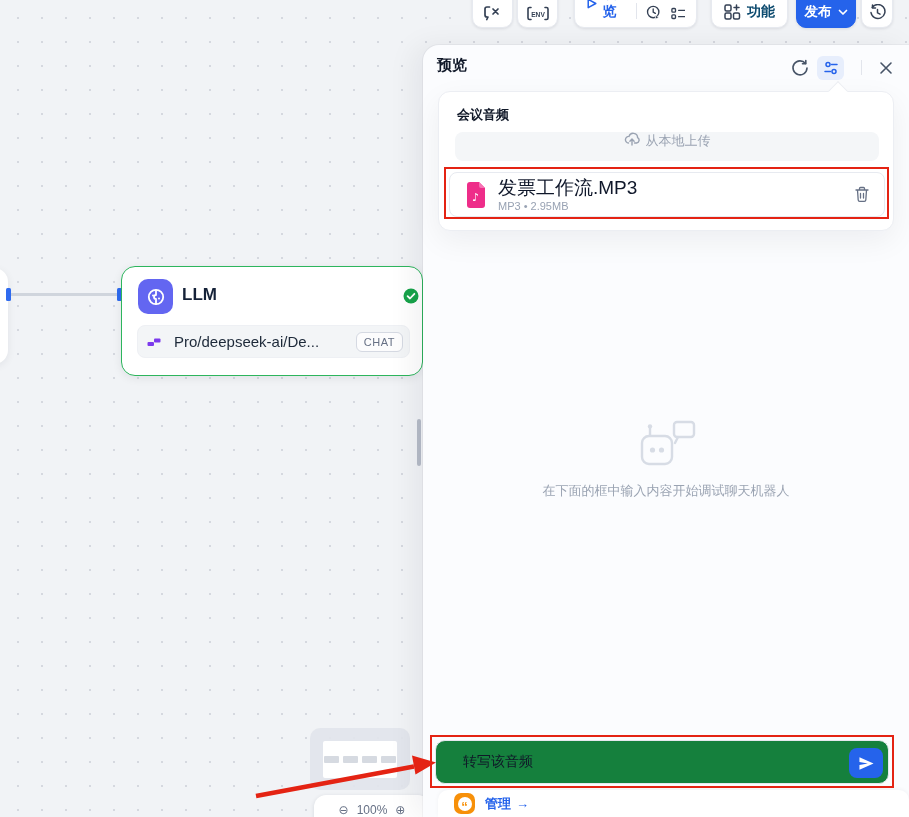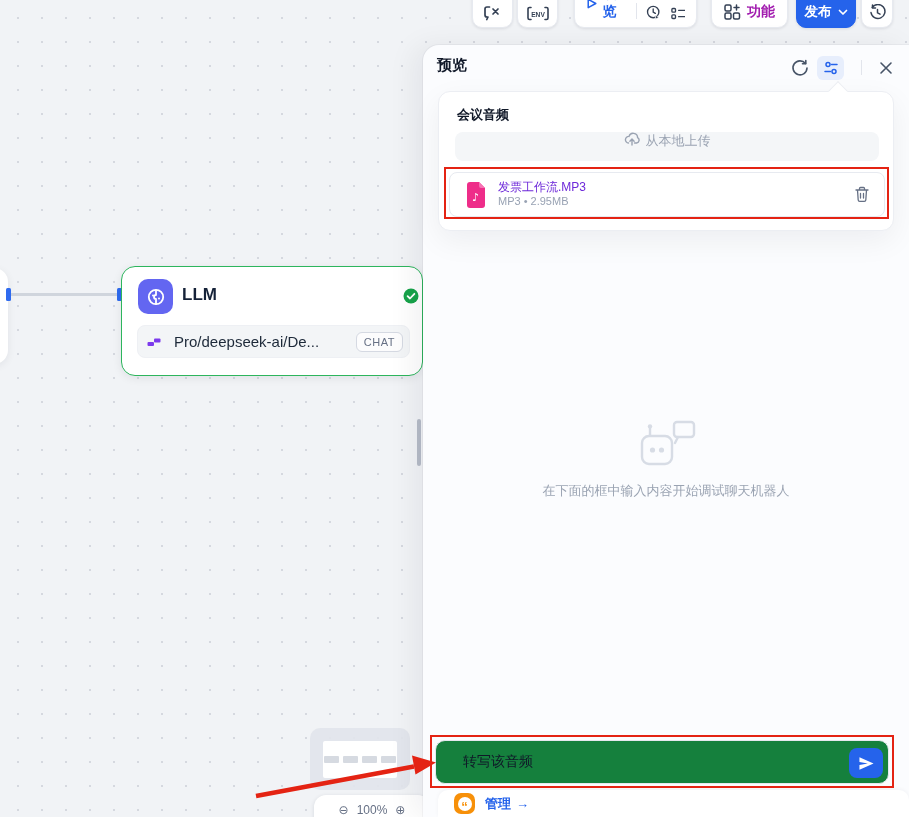--- a/index.html
+++ b/index.html
@@ -46,21 +46,21 @@
 
   
   .tbtn { position:absolute; top:-14px; height:42px; background:#fff;
     border:1px solid #e7eaf0; border-radius:10px;
     box-shadow:0 1px 3px rgba(16,24,40,.10);
     display:flex; align-items:flex-end; justify-content:center; padding-bottom:6px; }
   .tb-group { gap:9px; padding-left:11px; padding-right:11px; }
   .tb-divider { width:1px; height:16px; background:#e2e5ec; align-self:flex-end; margin-bottom:2px; }
   .preview-btn { display:flex; align-items:center; gap:5px; color:#2563eb;
     font-size:14px; font-weight:600; }
-  .features-btn { display:flex; align-items:center; gap:6px; color:#a21caf;
+  .features-btn { display:flex; align-items:center; gap:6px; color:#0c4a6e;
     font-size:14px; font-weight:600; }
   .publish-btn { background:#2563eb; border-color:#2563eb; color:#fff; }
   .publish-inner { display:flex; align-items:center; gap:6px; font-size:13.5px; font-weight:600; }
 
   
   .panel { position:absolute; left:423px; top:45px; width:486px; height:772px;
     background:#fbfcfe; border-top-left-radius:16px;
     box-shadow:0 0 0 1px rgba(16,24,40,.04), -10px 0 28px rgba(16,24,40,.06); }
   .panel-title { left:14px; top:11px; font-size:15px; font-weight:700; color:#101828; }
   .icon-btn { display:flex; align-items:center; justify-content:center; cursor:pointer; }
@@ -76,21 +76,21 @@
     border-left:1px solid #eceef3; border-top:1px solid #eceef3; transform:rotate(45deg); }
   .field-label { left:18px; top:14px; font-size:13px; font-weight:700; color:#101828; }
   .upload-row { left:16px; top:40px; width:424px; height:29px; background:#f4f6f8;
     border-radius:8px; display:flex; justify-content:center; gap:6px;
     color:#9aa3b2; font-size:13px; }
   .file-card { left:10px; top:80px; width:436px; height:45px; background:#fff;
     border:1px solid #e7eaf0; border-radius:8px; display:flex; align-items:center;
     padding:0 14px; gap:10px; }
   .file-icon { width:24px; height:26px; position:relative; flex:none; }
   .file-texts { flex:1; line-height:1.25; }
-  .file-name { font-size:12px; color:#6d28d9; }
+  .file-name { font-size:19px; color:#0f172a; }
   .file-meta { font-size:11px; color:#98a2b3; }
 
   .empty-wrap { left:0; top:375px; width:100%; display:flex; flex-direction:column;
     align-items:center; gap:10px; }
   .empty-hint { font-size:13px; color:#9aa3b2; }
 
   .chat-input-box { position:absolute; left:435px; top:740px; width:454px; height:44px;
     background:#15803d; border:1px solid #e5e8ee; border-radius:10px; }
   .chat-input { position:absolute; left:0; top:0; width:100%; height:100%; border:none;
     outline:none; background:transparent; padding:0 50px 0 27px; font-size:14px;

